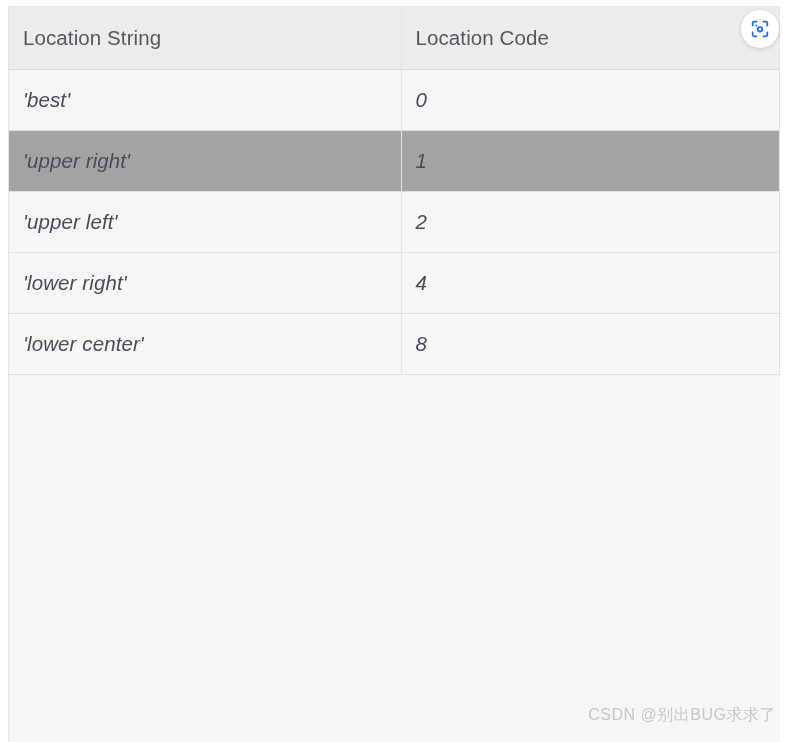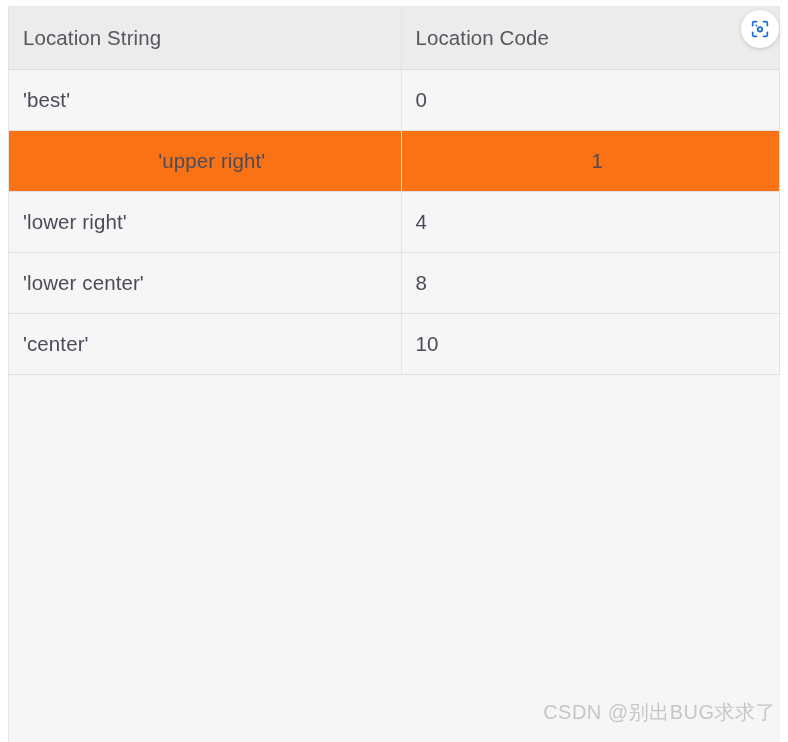--- a/index.html
+++ b/index.html
@@ -65,24 +65,25 @@
     letter-spacing: 0.1px;
     border-bottom: 1px solid #dcdcde;
   }
 
   table.loc-table tbody td {
     height: 61px;
     color: #4b4b59;
     font-size: 20.5px;
     font-weight: normal;
     letter-spacing: 0.1px;
+    font-style: italic;
   }
 
   table.loc-table tbody tr.odd td { background: #f6f6f7; }
-  table.loc-table tbody tr.even td { background: #f97316; text-align: center; }
+  table.loc-table tbody tr.even td { background: #a3a3a3; }
 
   
   .scan-btn {
     position: absolute;
     right: 9px;
     top: 10px;
     width: 38px;
     height: 38px;
     border-radius: 50%;
     background: #ffffff;
@@ -94,21 +95,21 @@
     z-index: 20;
   }
   .scan-btn svg { display: block; }
 
   
   .watermark {
     position: absolute;
     right: 12px;
     bottom: 10px;
     color: #c6c6ca;
-    font-size: 20px;
+    font-size: 16px;
     letter-spacing: 0.5px;
     white-space: nowrap;
     z-index: 15;
     pointer-events: none;
     font-family: "Liberation Sans", "DejaVu Sans", sans-serif;
   }
 </style>
 </head>
 <body>
 
@@ -129,30 +130,30 @@
       <tbody id="table-body">
           <tr class="odd">
             <td>'best'</td>
             <td>0</td>
           </tr>
           <tr class="even">
             <td>'upper right'</td>
             <td>1</td>
           </tr>
           <tr class="odd">
+            <td>'upper left'</td>
+            <td>2</td>
+          </tr>
+          <tr class="odd">
             <td>'lower right'</td>
             <td>4</td>
           </tr>
           <tr class="odd">
             <td>'lower center'</td>
             <td>8</td>
-          </tr>
-          <tr class="odd">
-            <td>'center'</td>
-            <td>10</td>
           </tr>
         </tbody>
     </table>
   </div>
 
   <div class="scan-btn">
     <svg width="22" height="22" viewBox="0 0 24 24">
       <g fill="none" stroke="#1a6fd4" stroke-width="1.9" stroke-linecap="round" stroke-linejoin="round">
         <path d="M4 8.2V5.6A1.6 1.6 0 0 1 5.6 4h2.6"></path>
         <path d="M15.8 4h2.6A1.6 1.6 0 0 1 20 5.6v2.6"></path>

